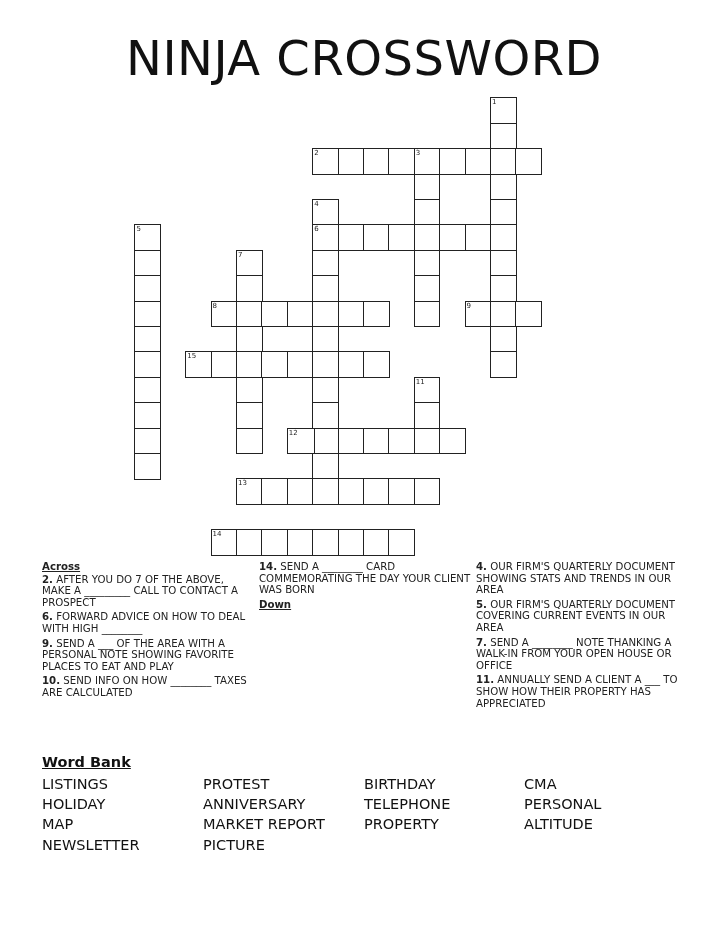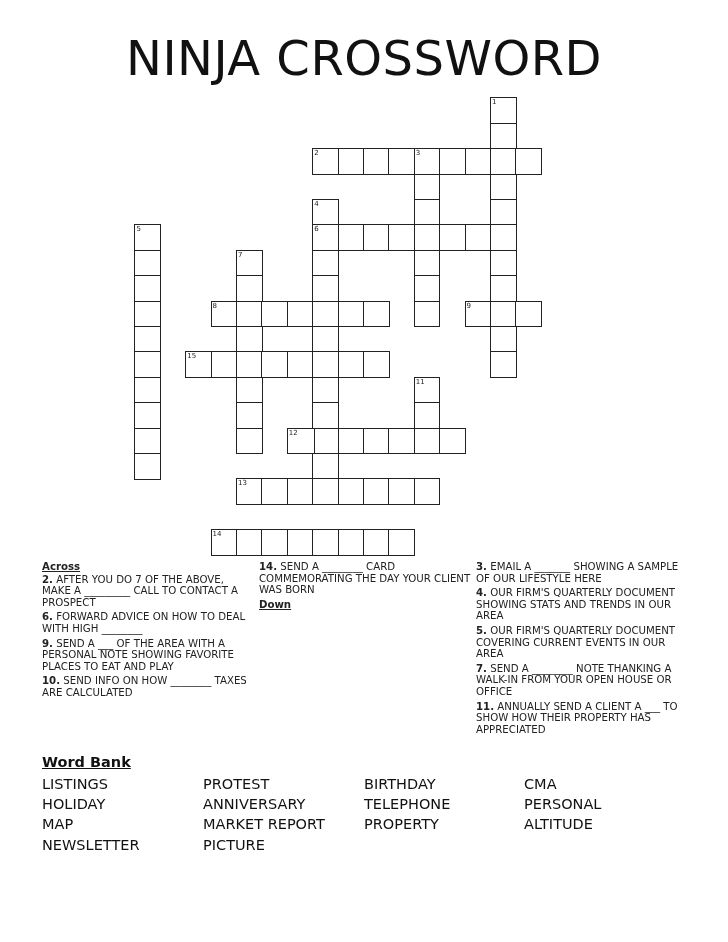--- a/index.html
+++ b/index.html
@@ -164,21 +164,20 @@
   <div class="clue"><b>9.</b><span> SEND A ___ OF THE AREA WITH A PERSONAL NOTE SHOWING FAVORITE PLACES TO EAT AND PLAY</span></div>
   <div class="clue"><b>10.</b><span> SEND INFO ON HOW ________ TAXES ARE CALCULATED</span></div>
 </div>
 
 <div class="clues c2">
   <div class="clue"><b>14.</b><span> SEND A ________ CARD COMMEMORATING THE DAY YOUR CLIENT WAS BORN</span></div>
   <div class="clue-head">Down</div>
 </div>
 
 <div class="clues c3">
-  <div class="clue"><b>3.</b><span> EMAIL A _______ SHOWING A SAMPLE OF OUR LIFESTYLE HERE</span></div>
   <div class="clue"><b>4.</b><span> OUR FIRM'S QUARTERLY DOCUMENT SHOWING STATS AND TRENDS IN OUR AREA</span></div>
   <div class="clue"><b>5.</b><span> OUR FIRM'S QUARTERLY DOCUMENT COVERING CURRENT EVENTS IN OUR AREA</span></div>
   <div class="clue"><b>7.</b><span> SEND A ________ NOTE THANKING A WALK-IN FROM YOUR OPEN HOUSE OR OFFICE</span></div>
   <div class="clue"><b>11.</b><span> ANNUALLY SEND A CLIENT A ___ TO SHOW HOW THEIR PROPERTY HAS APPRECIATED</span></div>
 </div>
 
 <div class="wb-title">Word Bank</div>
 <div class="wb">
   <div class="wb-col" style="left:0px;">
     <div>LISTINGS</div>

